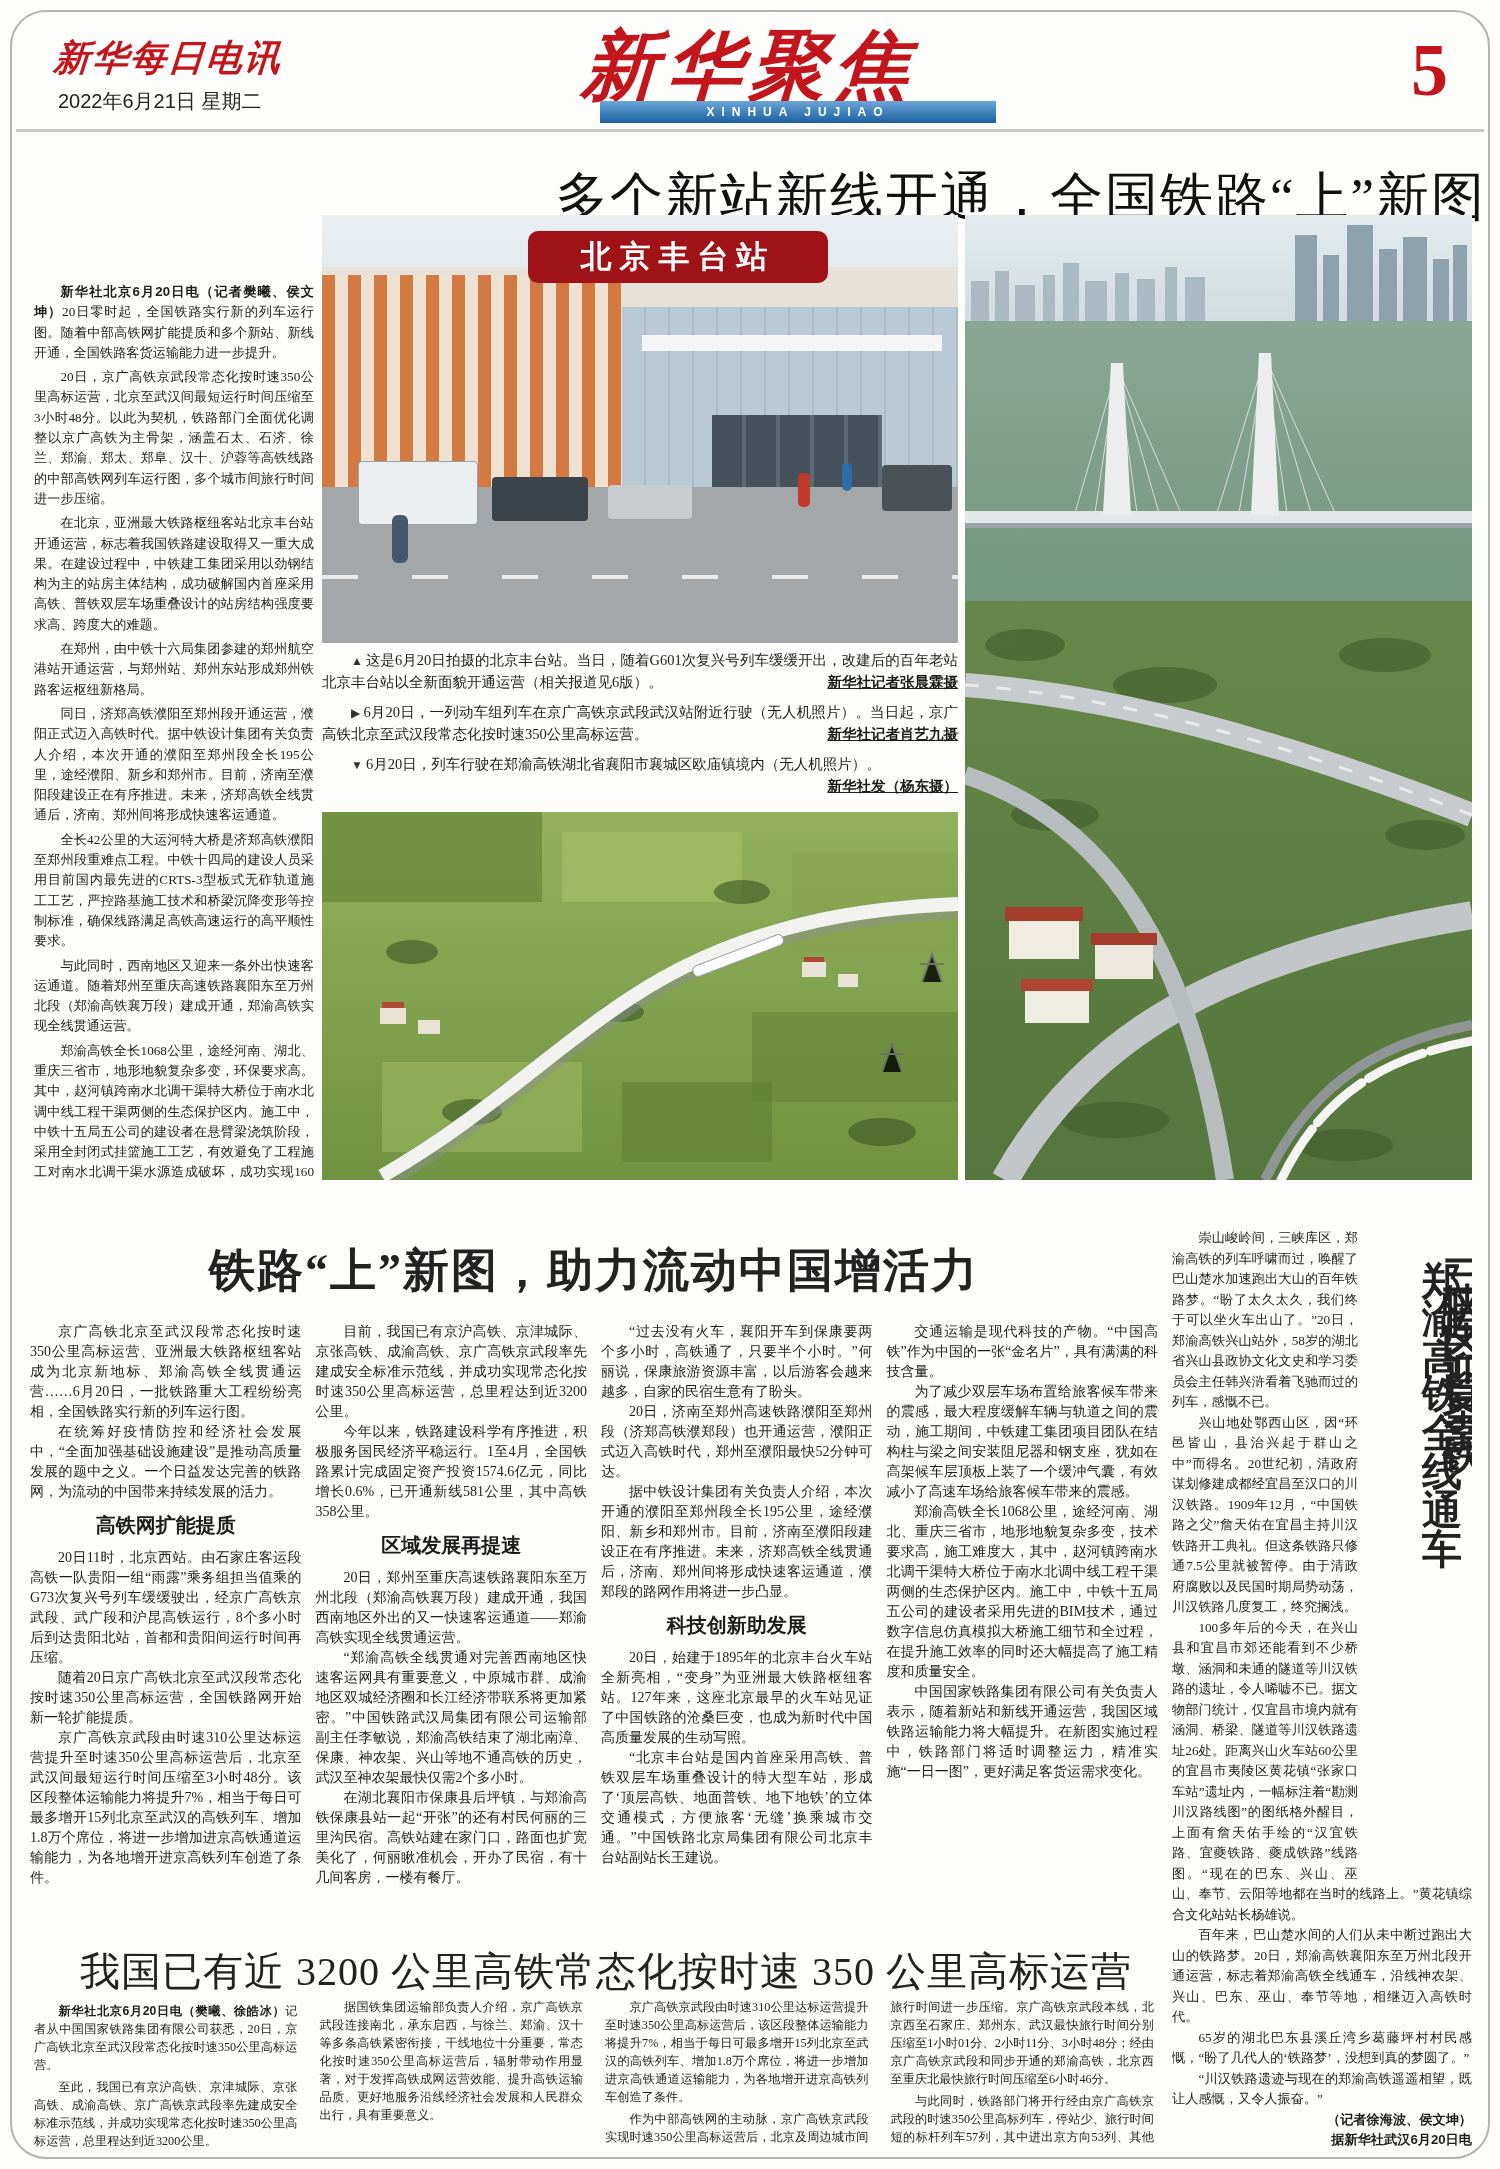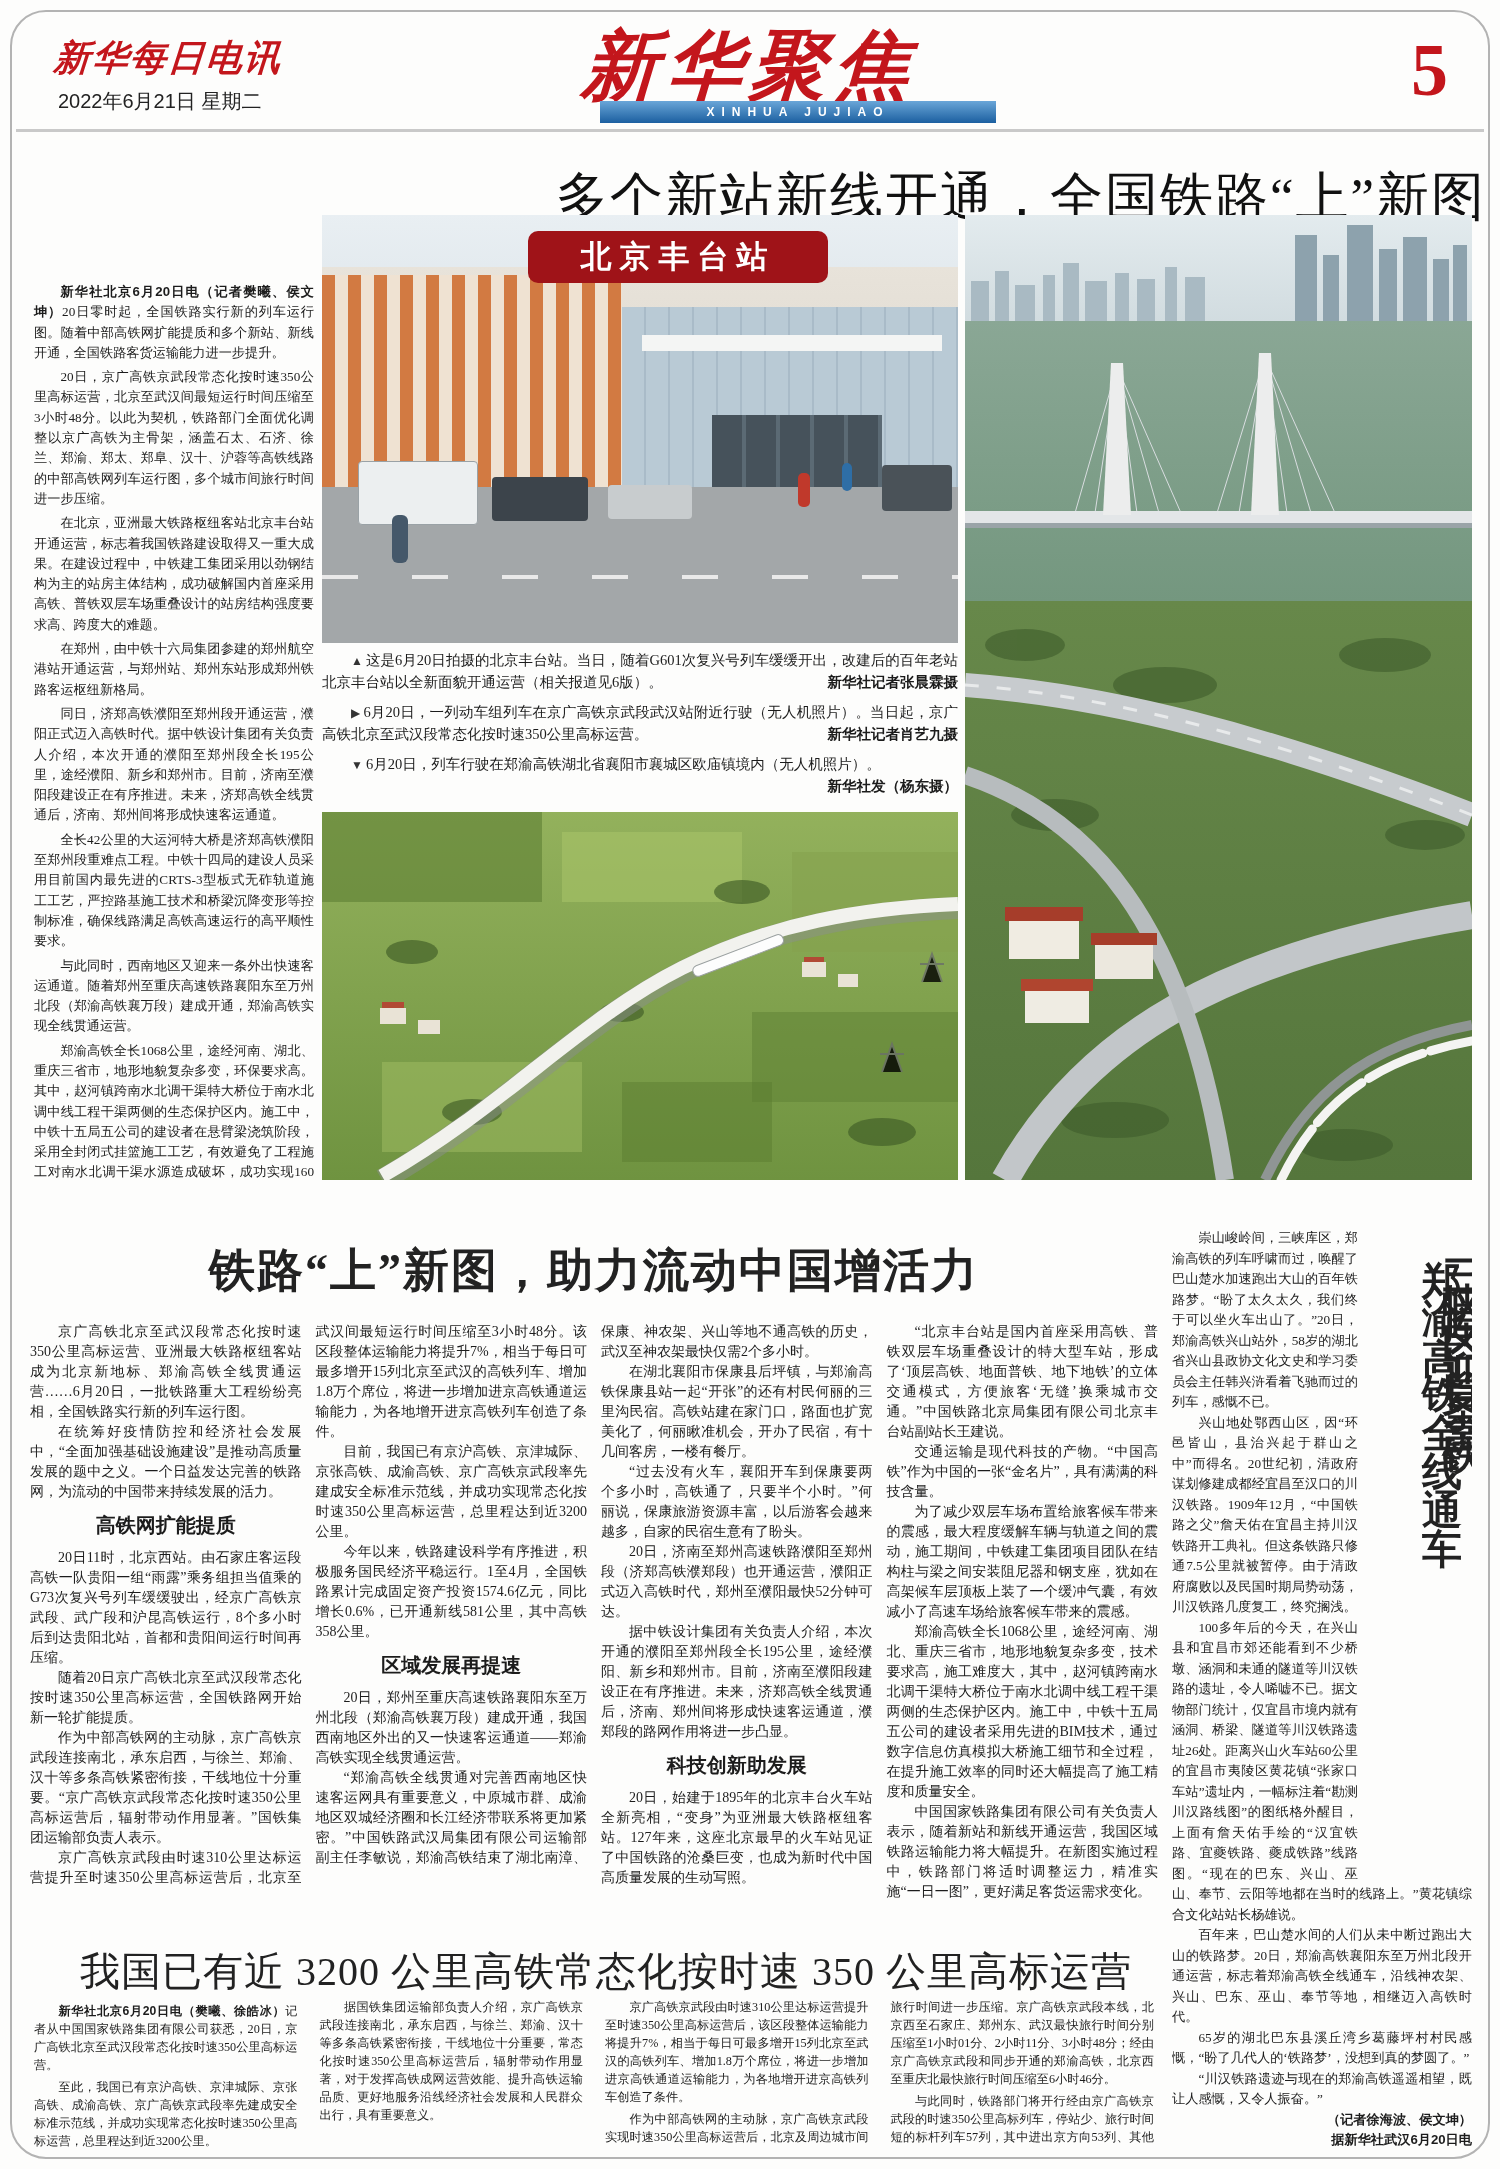--- a/index.html
+++ b/index.html
@@ -48,21 +48,21 @@
   .vhead .v2{letter-spacing:38px;}
 
   .art4body{position:absolute;left:30px;top:1998px;width:1128px;height:162px;overflow:hidden;
         column-count:4;column-gap:14px;column-fill:auto;font-size:12.2px;line-height:18px;text-align:justify;}
 
   
   .caps{position:absolute;left:322px;top:650px;width:636px;height:156px;overflow:hidden;
         font-size:14.5px;line-height:21px;text-align:justify;}
   .cap{margin:0 0 9px 0;text-indent:2em;}
   .mk{color:#333;font-size:12px;margin-right:3px;}
-  .credit{font-family:"Liberation Sans",sans-serif;float:right;}
+  .credit{font-family:"Liberation Sans",sans-serif;float:right;text-decoration:underline;}
 
   
   .photo{position:absolute;overflow:hidden;background:#cfd8dd;}
   .pA{left:322px;top:215px;width:636px;height:428px;background:linear-gradient(180deg,#e9eff3 0%,#d6dfe4 45%,#c9d2d6 60%);}
   .pA .facade{position:absolute;left:0;top:52px;width:636px;height:220px;
       background:linear-gradient(180deg,#e8e3da,#d9d4cb);}
   .pA .stripes{position:absolute;left:0;top:60px;width:300px;height:212px;
       background:repeating-linear-gradient(90deg,#d27a42 0 13px,#efe2d2 13px 26px);}
   .pA .glass{position:absolute;left:300px;top:92px;width:336px;height:180px;
       background:repeating-linear-gradient(90deg,#b9cad5 0 22px,#a9bbc8 22px 24px);}
@@ -273,21 +273,20 @@
       <p class="item t-p"><span>京广高铁北京至武汉段常态化按时速350公里高标运营、亚洲最大铁路枢纽客站成为北京新地标、郑渝高铁全线贯通运营……6月20日，一批铁路重大工程纷纷亮相，全国铁路实行新的列车运行图。</span></p>
 
       <p class="item t-p"><span>在统筹好疫情防控和经济社会发展中，“全面加强基础设施建设”是推动高质量发展的题中之义。一个日益发达完善的铁路网，为流动的中国带来持续发展的活力。</span></p>
 
       <p class="item t-h"><span>高铁网扩能提质</span></p>
 
       <p class="item t-p"><span>20日11时，北京西站。由石家庄客运段高铁一队贵阳一组“雨露”乘务组担当值乘的G73次复兴号列车缓缓驶出，经京广高铁京武段、武广段和沪昆高铁运行，8个多小时后到达贵阳北站，首都和贵阳间运行时间再压缩。</span></p>
 
       <p class="item t-p"><span>随着20日京广高铁北京至武汉段常态化按时速350公里高标运营，全国铁路网开始新一轮扩能提质。</span></p>
 
-      <p class="item t-p"><span>作为中部高铁网的主动脉，京广高铁京武段连接南北，承东启西，与徐兰、郑渝、汉十等多条高铁紧密衔接，干线地位十分重要。“京广高铁京武段常态化按时速350公里高标运营后，辐射带动作用显著。”国铁集团运输部负责人表示。</span></p>
 
       <p class="item t-p"><span>京广高铁京武段由时速310公里达标运营提升至时速350公里高标运营后，北京至武汉间最短运行时间压缩至3小时48分。该区段整体运输能力将提升7%，相当于每日可最多增开15列北京至武汉的高铁列车、增加1.8万个席位，将进一步增加进京高铁通道运输能力，为各地增开进京高铁列车创造了条件。</span></p>
 
       <p class="item t-p"><span>目前，我国已有京沪高铁、京津城际、京张高铁、成渝高铁、京广高铁京武段率先建成安全标准示范线，并成功实现常态化按时速350公里高标运营，总里程达到近3200公里。</span></p>
 
       <p class="item t-p"><span>今年以来，铁路建设科学有序推进，积极服务国民经济平稳运行。1至4月，全国铁路累计完成固定资产投资1574.6亿元，同比增长0.6%，已开通新线581公里，其中高铁358公里。</span></p>
 
       <p class="item t-h"><span>区域发展再提速</span></p>
 
       <p class="item t-p"><span>20日，郑州至重庆高速铁路襄阳东至万州北段（郑渝高铁襄万段）建成开通，我国西南地区外出的又一快速客运通道——郑渝高铁实现全线贯通运营。</span></p>

